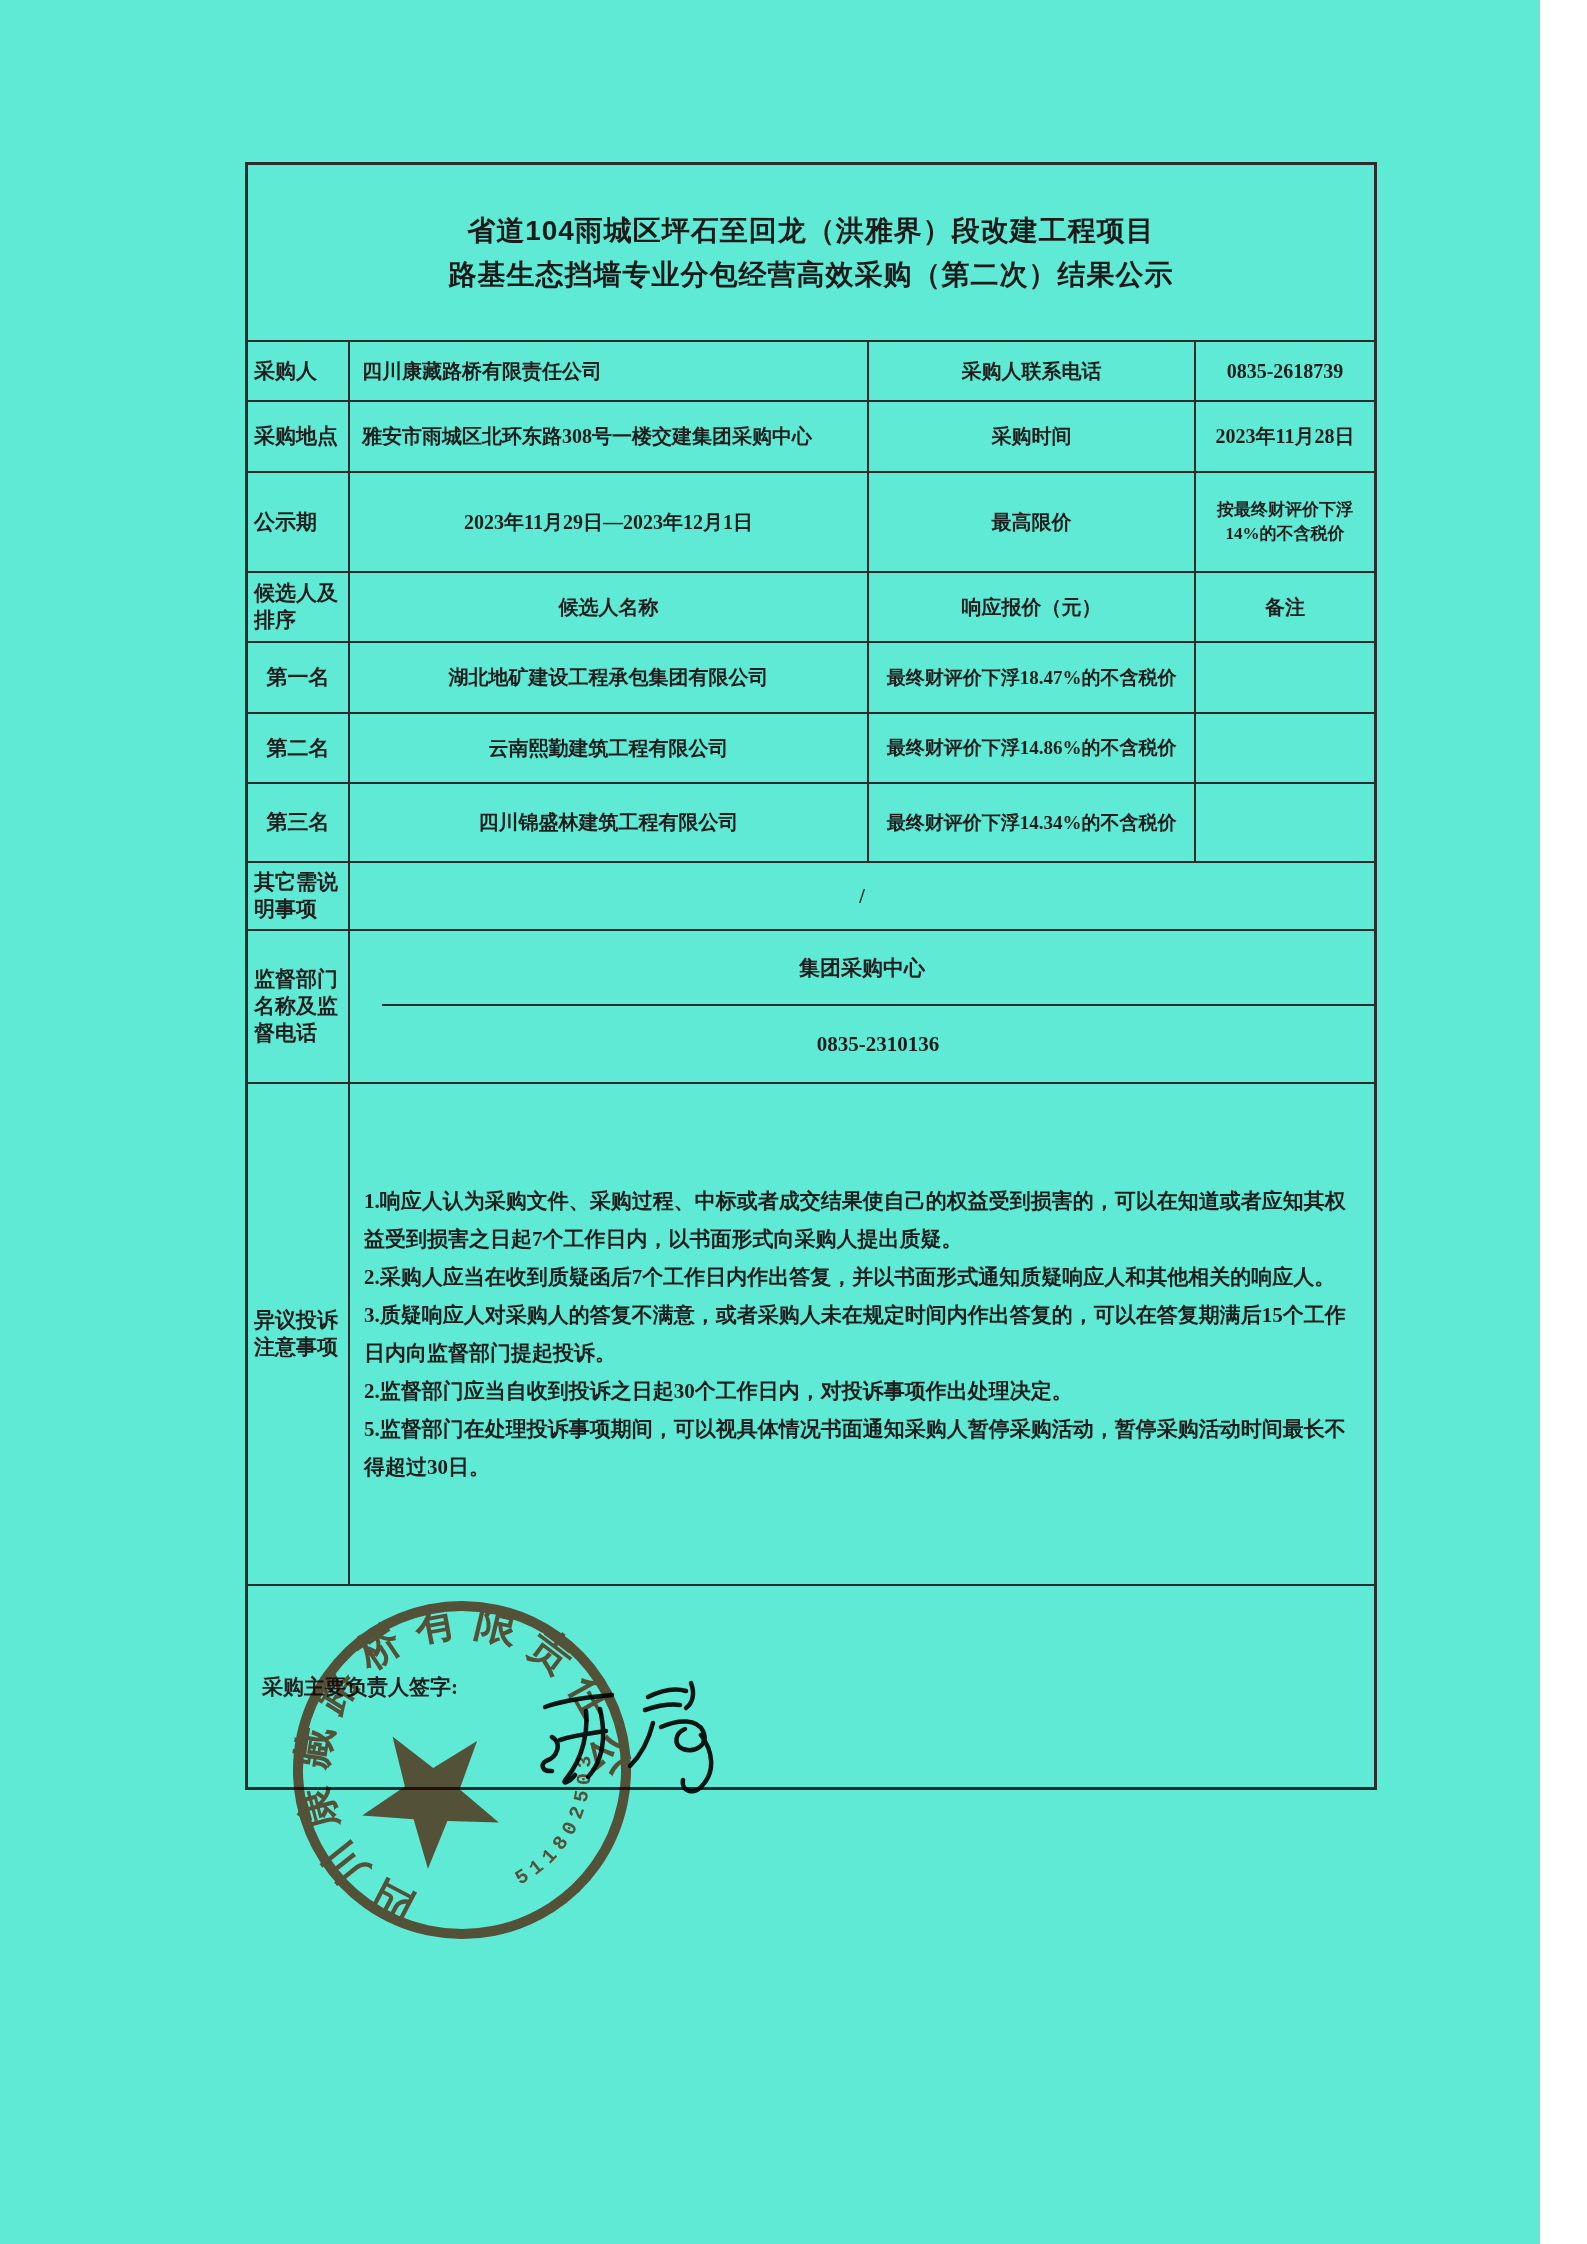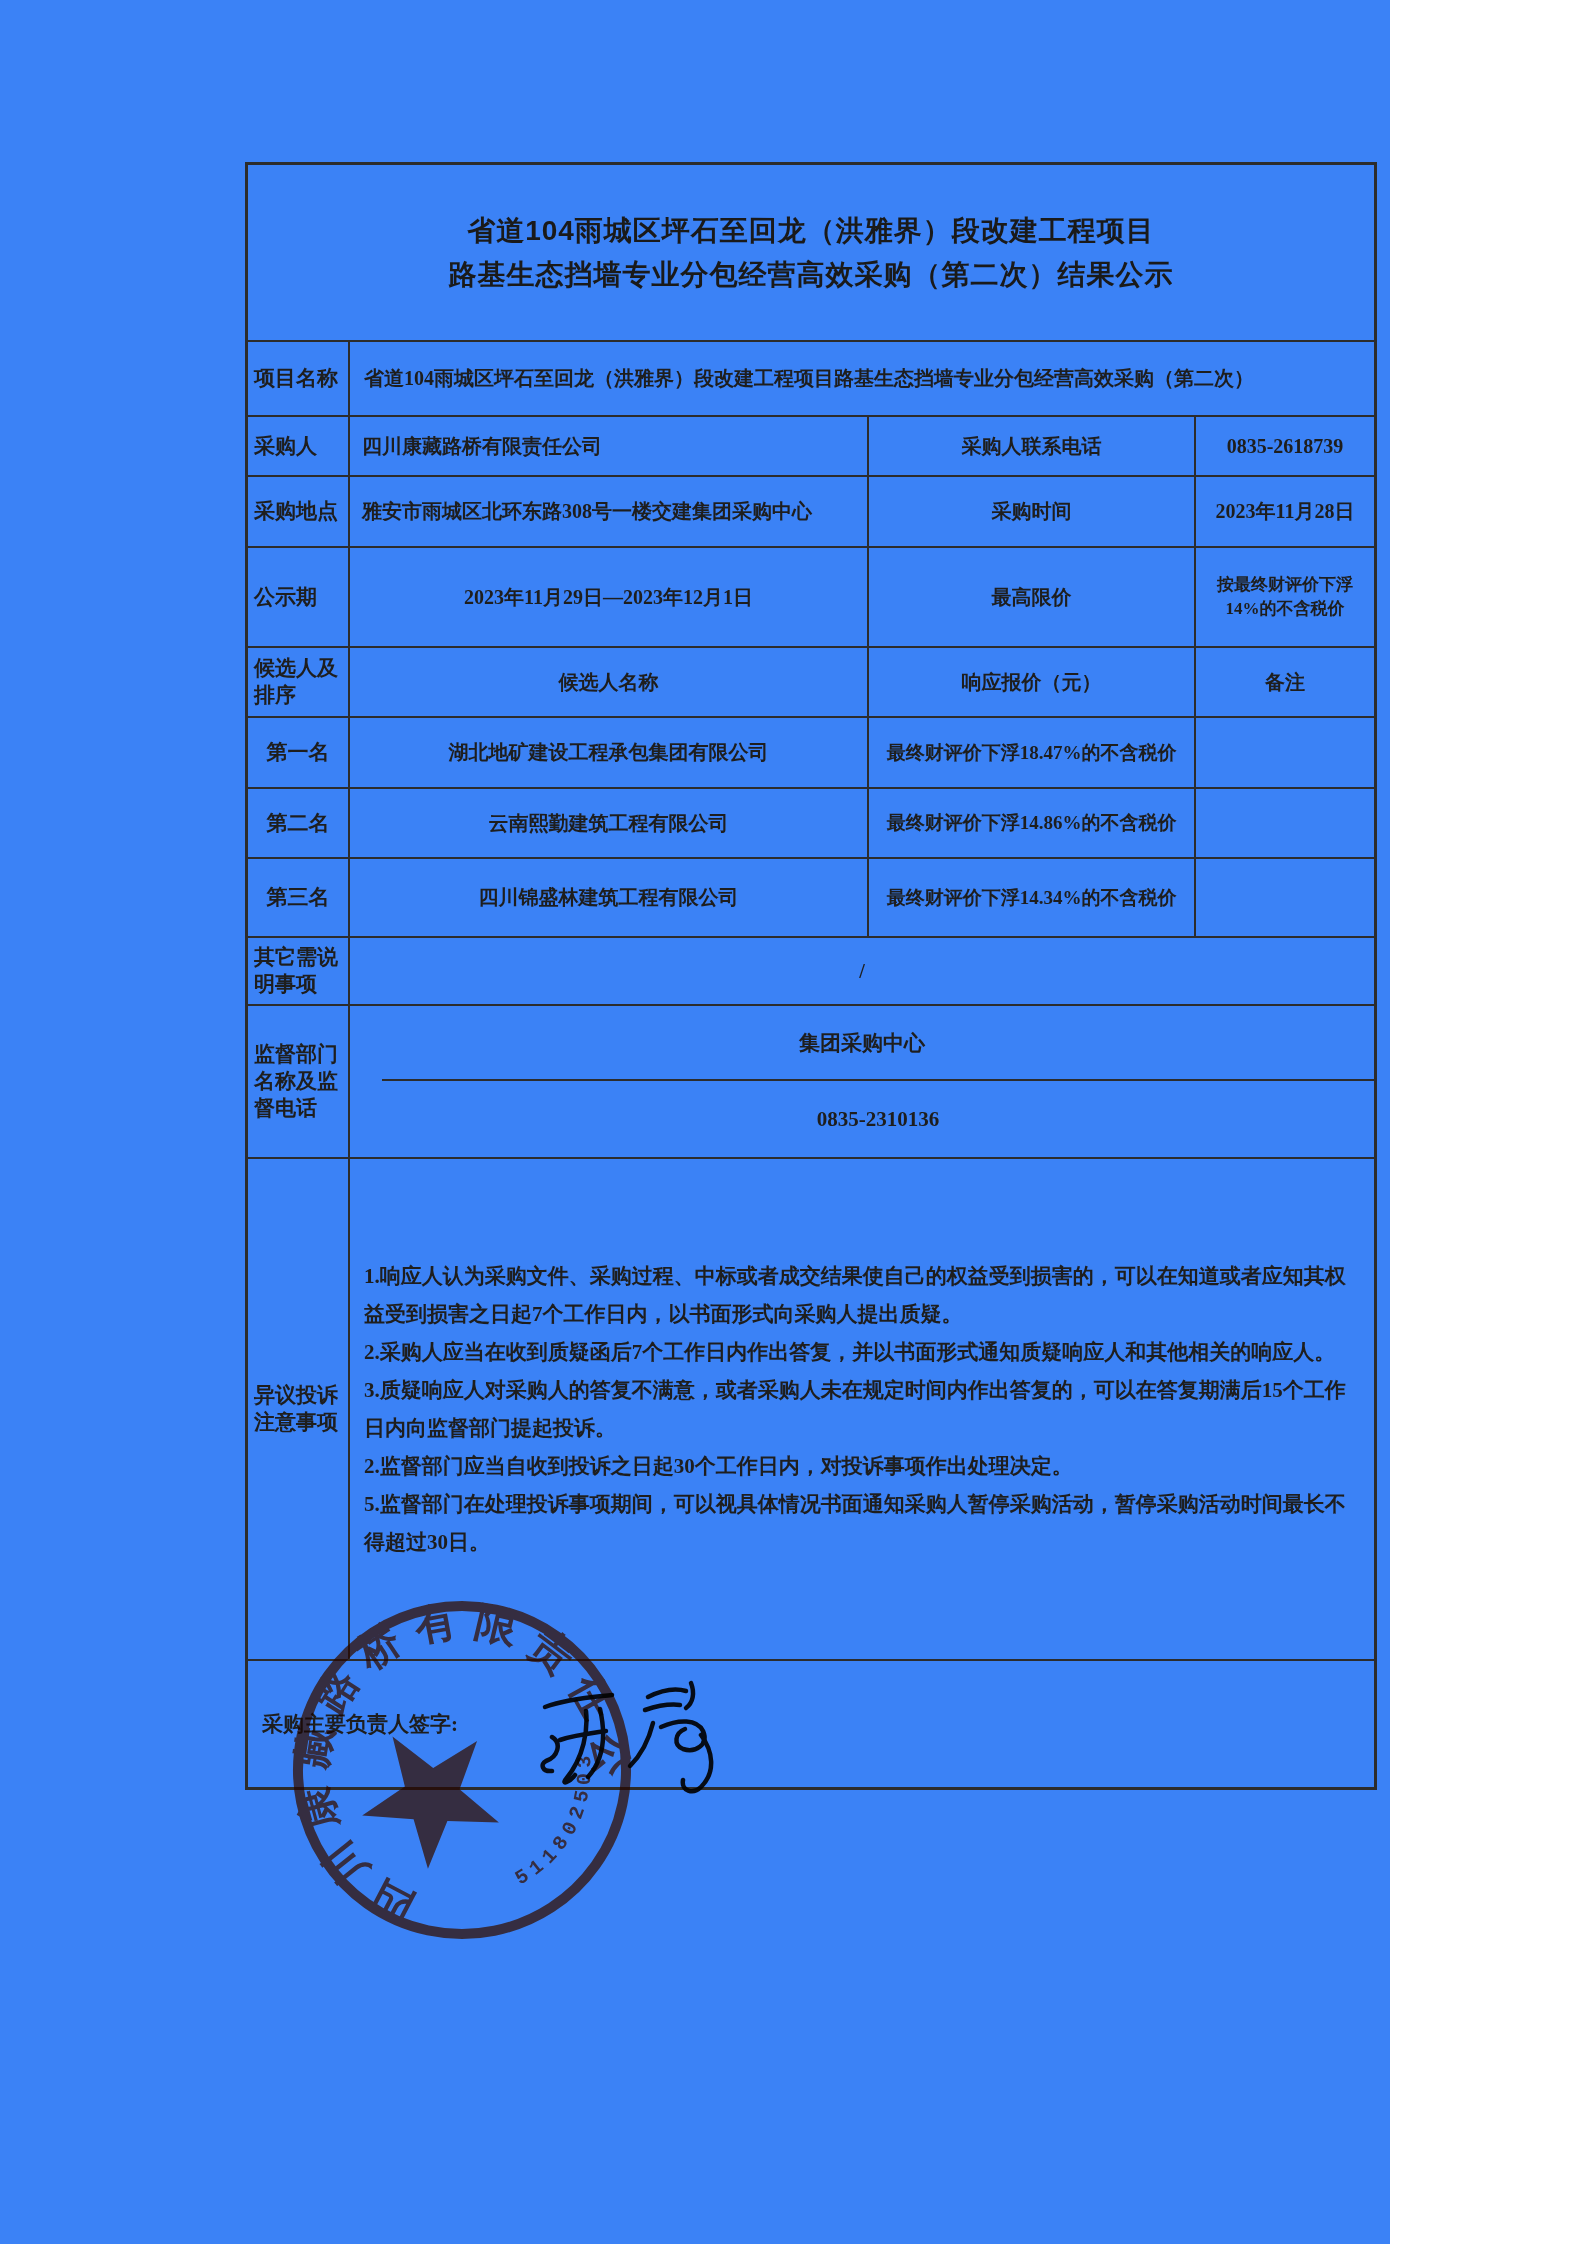--- a/index.html
+++ b/index.html
@@ -1,19 +1,19 @@
 <!DOCTYPE html>
 <html><head>
 <meta charset="utf-8">
 <style>
   html,body{margin:0;padding:0;background:#ffffff;}
   .page{
     position:relative;
-    width:1390px;height:2244px;
-    background:#3b82f6;
+    width:1540px;height:2244px;
+    background:#5eead4;
     font-family:"Liberation Serif","DejaVu Serif",serif;
     color:#1e1e1e;
     overflow:hidden;
   }
   .doc-table{
     position:absolute;left:245px;top:162px;
     width:1132px;height:1628px;
     border:3px solid #2c2c2c;
     box-sizing:border-box;
     display:flex;flex-direction:column;
@@ -78,24 +78,20 @@
 
 <div class="page">
 
   <div class="doc-table">
 
     <div class="title-block row first">
       <div>省道104雨城区坪石至回龙（洪雅界）段改建工程项目</div>
       <div>路基生态挡墙专业分包经营高效采购（第二次）结果公示</div>
     </div>
 
-    <div class="row r-project">
-      <div class="cell label-cell">项目名称</div>
-      <div class="cell val-wide">省道104雨城区坪石至回龙（洪雅界）段改建工程项目路基生态挡墙专业分包经营高效采购（第二次）</div>
-    </div>
 
     <div class="row r-purchaser">
       <div class="cell label-cell">采购人</div>
       <div class="cell val-c2">四川康藏路桥有限责任公司</div>
       <div class="cell val-c3">采购人联系电话</div>
       <div class="cell val-c4">0835-2618739</div>
     </div>
 
     <div class="row r-location">
       <div class="cell label-cell">采购地点</div>

